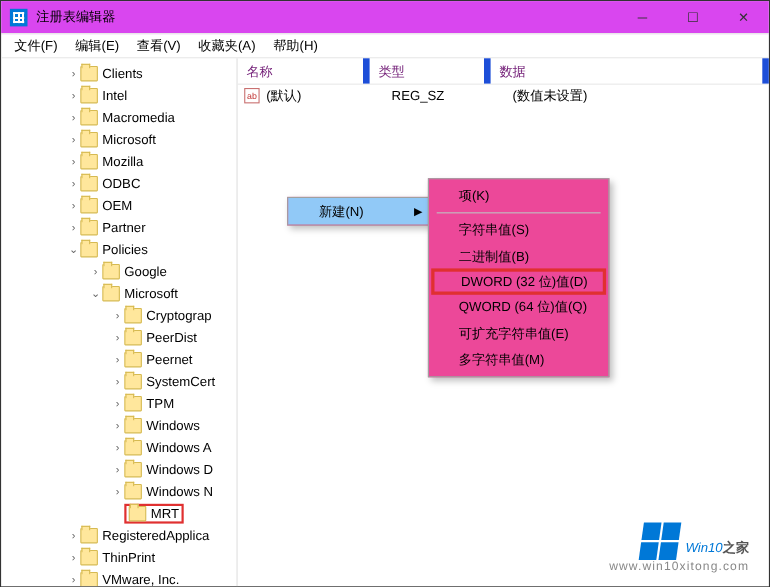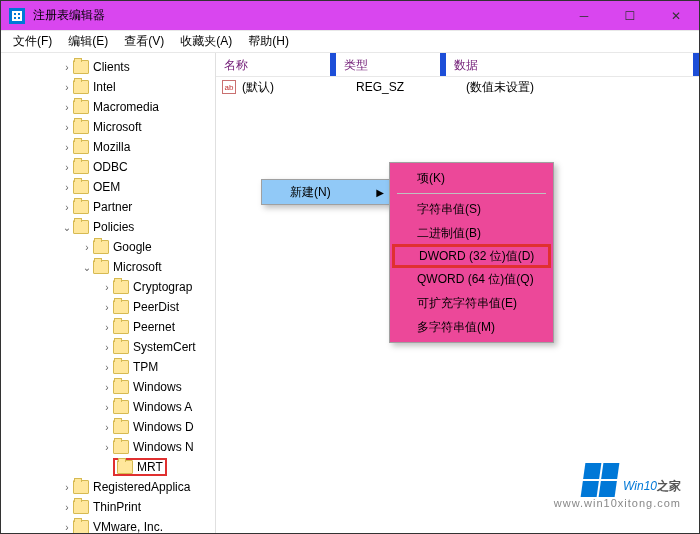--- a/index.html
+++ b/index.html
@@ -41,21 +41,21 @@
     .menu-primary { left: 260px; top: 178px; width: 130px; }
     .menu-primary .mi { height: 24px; display: flex; align-items: center; padding: 0 20px 0 28px; position: relative; }
     .menu-primary .mi.active { background: #91c9f7; }
     .menu-primary .mi .arrow { position: absolute; right: 6px; font-size: 10px; }
     
     .menu-sub { left: 388px; top: 161px; width: 165px; padding: 3px; }
     .menu-sub .mi { height: 24px; display: flex; align-items: center; padding: 0 10px 0 24px; }
     .menu-sub .sep { height: 1px; background: #c0c0c0; margin: 3px 4px; }
     .menu-sub .highlight-item { border: 3px solid #e03030; margin: -1px; }
     
-    .watermark { position: absolute; right: 18px; bottom: 24px; text-align: right; }
+    .watermark { position: absolute; right: 18px; bottom: 12px; text-align: right; }
     .watermark .logo-row { display: flex; align-items: flex-end; justify-content: flex-end; gap: 6px; }
     .watermark .win-flag { width: 34px; height: 34px; display: grid; grid-template: 1fr 1fr / 1fr 1fr; gap: 2px; transform: skewX(-8deg); }
     .watermark .win-flag div { background: #0078d7; }
     .watermark .brand { font-size: 26px; color: #0078d7; font-weight: 400; font-style: italic; }
     .watermark .brand b { color: #555; font-weight: 700; font-style: normal; }
     .watermark .url { color: #888; font-size: 11px; letter-spacing: 1px; }
   </style>
 </head>
 <body>
 

